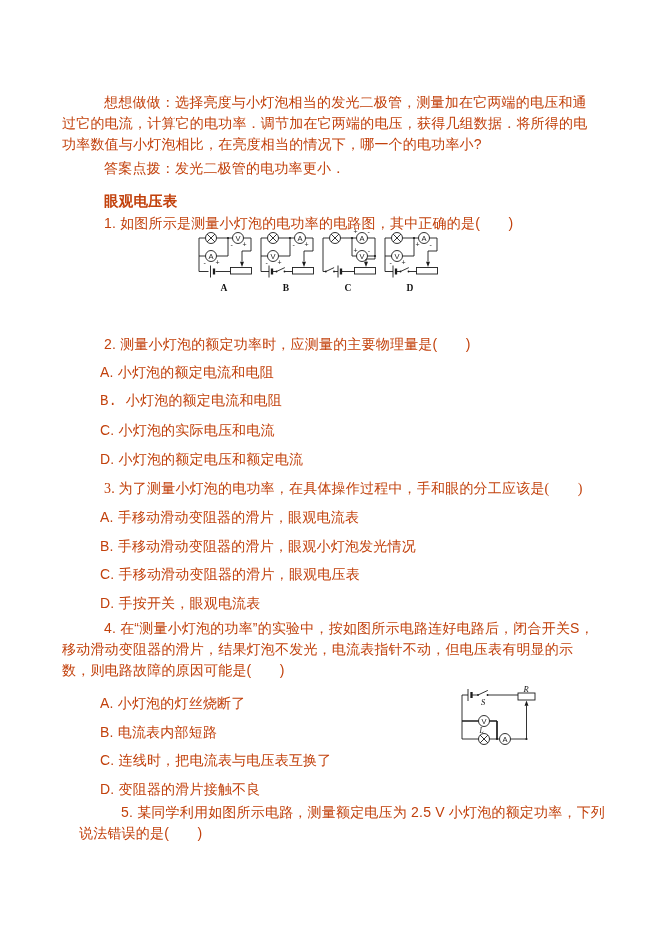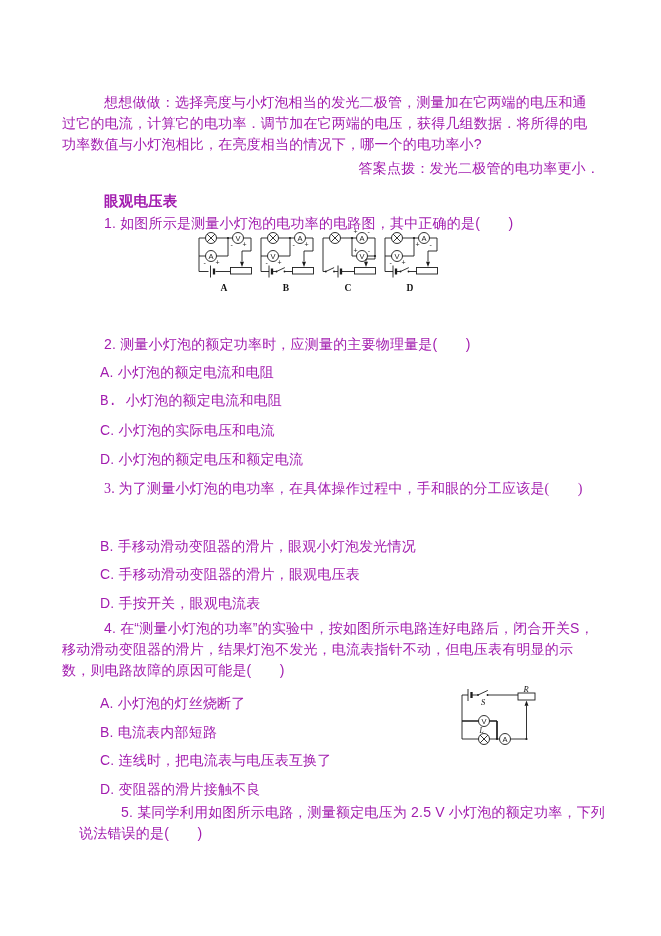--- a/index.html
+++ b/index.html
@@ -1,19 +1,19 @@
 <!DOCTYPE html>
 <html><head>
 <meta charset="utf-8">
 <style>
   html,body{margin:0;padding:0;background:#ffffff;}
   .page{
     position:relative;width:661px;height:936px;background:#ffffff;
     font-family:"Liberation Sans","DejaVu Sans",sans-serif;
-    font-size:14px;color:#a21caf;overflow:hidden;
+    font-size:14px;color:#c2410c;overflow:hidden;
   }
   .blk{position:absolute;left:62px;width:538px;line-height:21px;letter-spacing:0.2px;}
   .stem{text-indent:42px;}
   .opt{text-indent:38px;}
   .heading{font-weight:bold;font-size:14.5px;}
   .fig1{position:absolute;left:195px;top:228px;display:flex;gap:4px;}
   .fig2{position:absolute;left:452px;top:686px;}
   svg{display:block;}
   .w{fill:none;stroke:#1c1c1c;stroke-width:0.9;}
   .w2{fill:none;stroke:#1c1c1c;stroke-width:1.7;}
@@ -25,21 +25,21 @@
   .dot{fill:#1c1c1c;stroke:none;}
   .arrow{fill:#1c1c1c;stroke:none;}
 </style>
 </head>
 <body>
 
 <div class="page">
 
   <p class="blk stem" style="top:78px;">想想做做：选择亮度与小灯泡相当的发光二极管，测量加在它两端的电压和通过它的电流，计算它的电功率．调节加在它两端的电压，获得几组数据．将所得的电功率数值与小灯泡相比，在亮度相当的情况下，哪一个的电功率小?</p>
 
-  <p class="blk stem" style="top:144px;text-align:right;">答案点拨：发光二极管的电功率更小．</p>
+  <p class="blk stem" style="top:144px;">答案点拨：发光二极管的电功率更小．</p>
 
   <p class="blk stem heading" style="top:176px;">眼观电压表</p>
 
   <p class="blk stem" style="top:199px;">1. 如图所示是测量小灯泡的电功率的电路图，其中正确的是(　　)</p>
 
   <div class="fig1">
 
     <svg width="58" height="66" viewBox="0 0 58 66">
       <g>
         <path class="w" d="M4,10 H10.5 M21.5,10 H37.5 M48.5,10 H56 M56,10 V23 H47 V33.5 M4,10 V43.5 M4,28 H10.5 M21.5,28 H33 M33,28 V10 M4,43.5 H13.5 M20.5,43.5 H35.5"></path>
@@ -185,20 +185,21 @@
     </svg>
   </div>
 
   <p class="blk stem" style="top:320px;">2. 测量小灯泡的额定功率时，应测量的主要物理量是(　　)</p>
   <p class="blk opt" style="top:348px;">A. 小灯泡的额定电流和电阻</p>
   <p class="blk opt" style="top:377px;font-family:Liberation Mono, monospace;">B. 小灯泡的额定电流和电阻</p>
   <p class="blk opt" style="top:406px;">C. 小灯泡的实际电压和电流</p>
   <p class="blk opt" style="top:435px;">D. 小灯泡的额定电压和额定电流</p>
 
   <p class="blk stem" style="top:464px;font-family:Liberation Serif, serif;">3. 为了测量小灯泡的电功率，在具体操作过程中，手和眼的分工应该是(　　)</p>
+  <p class="blk opt" style="top:493px;">A. 手移动滑动变阻器的滑片，眼观电流表</p>
   <p class="blk opt" style="top:522px;">B. 手移动滑动变阻器的滑片，眼观小灯泡发光情况</p>
   <p class="blk opt" style="top:550px;">C. 手移动滑动变阻器的滑片，眼观电压表</p>
   <p class="blk opt" style="top:579px;">D. 手按开关，眼观电流表</p>
 
   <p class="blk stem" style="top:604px;">4. 在“测量小灯泡的功率”的实验中，按如图所示电路连好电路后，闭合开关S，移动滑动变阻器的滑片，结果灯泡不发光，电流表指针不动，但电压表有明显的示数，则电路故障的原因可能是(　　)</p>
   <p class="blk opt" style="top:679px;width:380px;">A. 小灯泡的灯丝烧断了</p>
   <p class="blk opt" style="top:708px;width:380px;">B. 电流表内部短路</p>
   <p class="blk opt" style="top:736px;width:380px;">C. 连线时，把电流表与电压表互换了</p>
   <p class="blk opt" style="top:765px;width:380px;">D. 变阻器的滑片接触不良</p>
 

